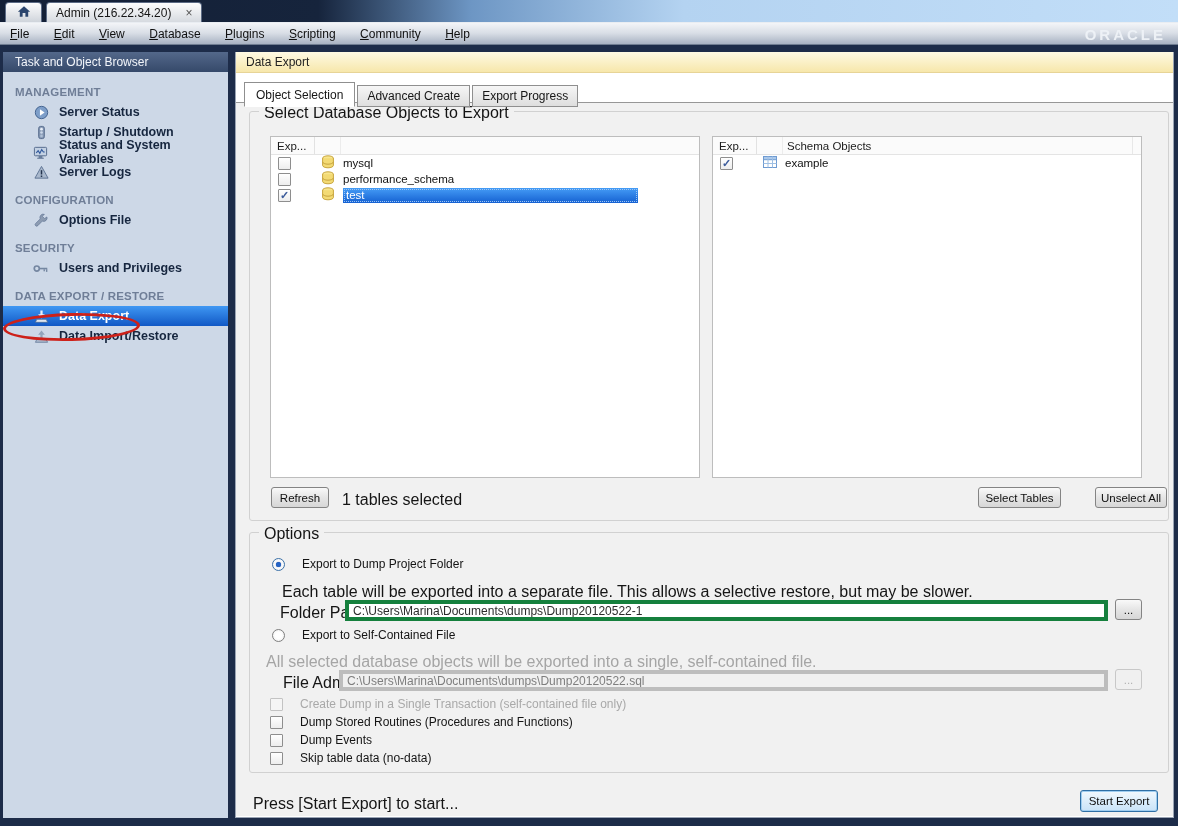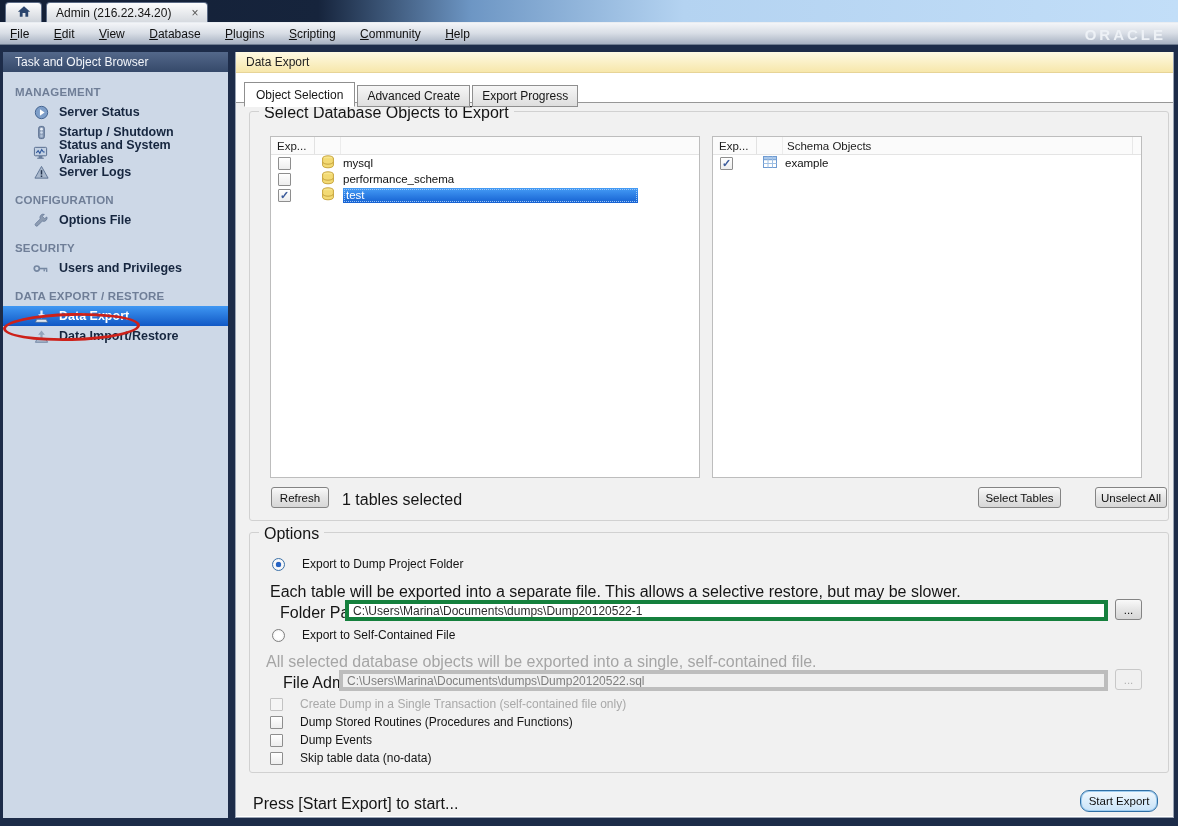--- a/index.html
+++ b/index.html
@@ -12,21 +12,21 @@
   }
 
   
   .tabstrip { position:absolute; top:0; left:0; width:1178px; height:22px;
     background:linear-gradient(to right,#131f36 0%,#16243c 27%,#6d96c4 40%,#b4d3f1 58%,#c2def8 100%); }
   .home-tab { position:absolute; left:5px; top:2px; width:37px; height:20px;
     background:linear-gradient(#fdfdfd,#cfd4db); border:1px solid #5c6b85; border-bottom:none;
     border-radius:4px 4px 0 0; display:flex; align-items:center; justify-content:center; }
   .admin-tab { position:absolute; left:46px; top:2px; height:20px; padding:0 9px;
     background:linear-gradient(#fdfdfd,#d6dae0); border:1px solid #5c6b85; border-bottom:none;
-    border-radius:4px 4px 0 0; display:flex; align-items:center; gap:20px;
+    border-radius:4px 4px 0 0; display:flex; align-items:center; gap:14px;
     font-size:12px; color:#151515; }
   .tab-close { font-size:12px; color:#555; line-height:12px; }
 
   
   .menubar { position:absolute; top:22px; left:0; width:1178px; height:23px;
     background:linear-gradient(#f3f5f8 0%,#d9dee6 48%,#a8b2c2 100%);
     border-top:1px solid #e9edf2; border-bottom:1px solid #6f7c90; }
   .menu-item { display:inline-block; padding:4px 10px 0 10px; font-size:12px; color:#101010; height:22px; }
   .menu-item::first-letter { text-decoration:underline; }
   .oracle-logo { position:absolute; right:12px; top:3px; font-size:15px; font-weight:bold;
@@ -319,21 +319,21 @@
       <button class="btn" style="left:821px; top:375px; width:72px; height:21px;margin-left:24px;">Unselect All</button>
     </div>
 
     <div class="groupbox" style="left:13px; top:429px; width:920px; height:241px;">
       <div class="groupbox-label">Options</div>
 
       <div class="opt-row" style="left:22px; top:24px;">
         <span class="radio on"></span>
         <span>Export to Dump Project Folder</span>
       </div>
-      <span class="txt" style="left:20px; top:50px;">Each table will be exported into a separate file. This allows a selective restore, but may be slower.</span>
+      <span class="txt" style="left:32px; top:50px;">Each table will be exported into a separate file. This allows a selective restore, but may be slower.</span>
 
       <span class="txt" style="left:30px; top:71px;">Folder Path</span>
       <input class="path-input" style="left: 95px; top: 67px; width: 763px;" value="C:\Users\Marina\Documents\dumps\Dump20120522-1">
       <button class="btn" style="left:865px; top:66px; width:27px; height:21px;">...</button>
 
       <div class="opt-row" style="left:22px; top:95px;">
         <span class="radio"></span>
         <span>Export to Self-Contained File</span>
       </div>
       <span class="txt gray" style="left:16px; top:120px;">All selected database objects will be exported into a single, self-contained file.</span>
@@ -354,15 +354,15 @@
         <span class="cb"></span>
         <span>Dump Events</span>
       </div>
       <div class="opt-row" style="left:20px; top:218px;">
         <span class="cb"></span>
         <span>Skip table data (no-data)</span>
       </div>
     </div>
 
     <span class="txt" style="left:17px; top:692px;">Press [Start Export] to start...</span>
-    <button class="btn btn-default" style="left:844px; top:687px; width:78px; height:22px;border-radius:9px;">Start Export</button>
+    <button class="btn btn-default" style="left:844px; top:687px; width:78px; height:22px;">Start Export</button>
   </div>
 </div>
 
 </body></html>

